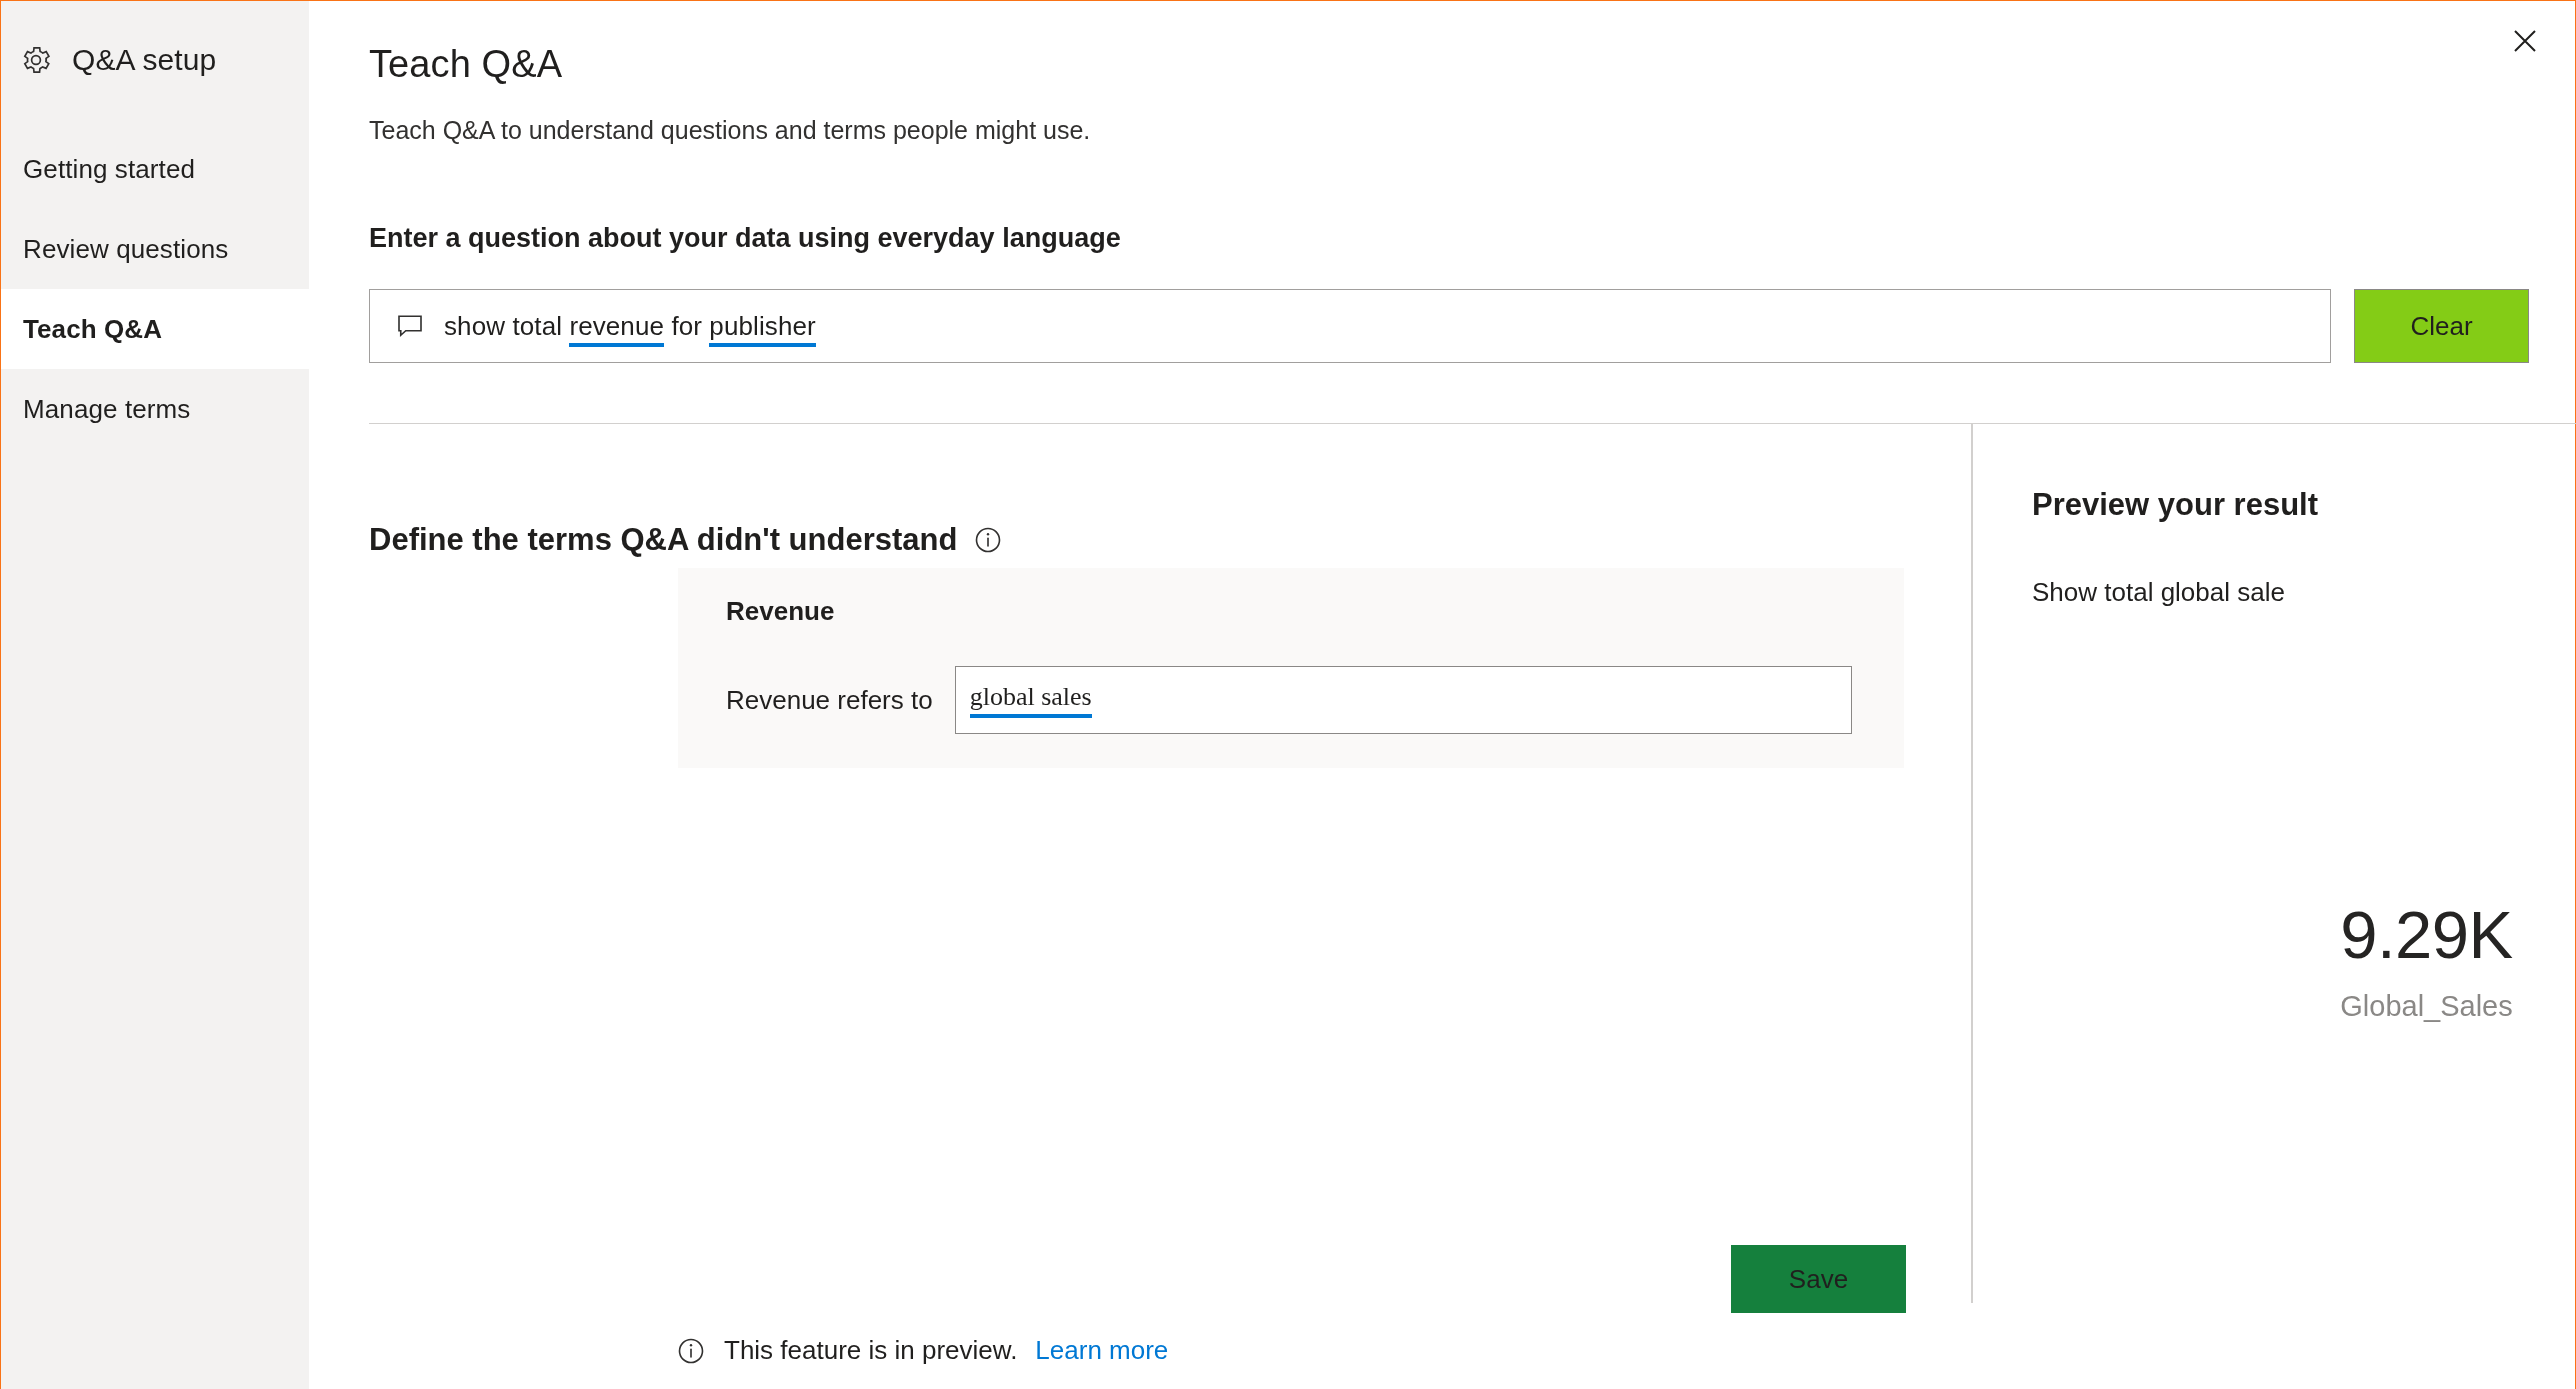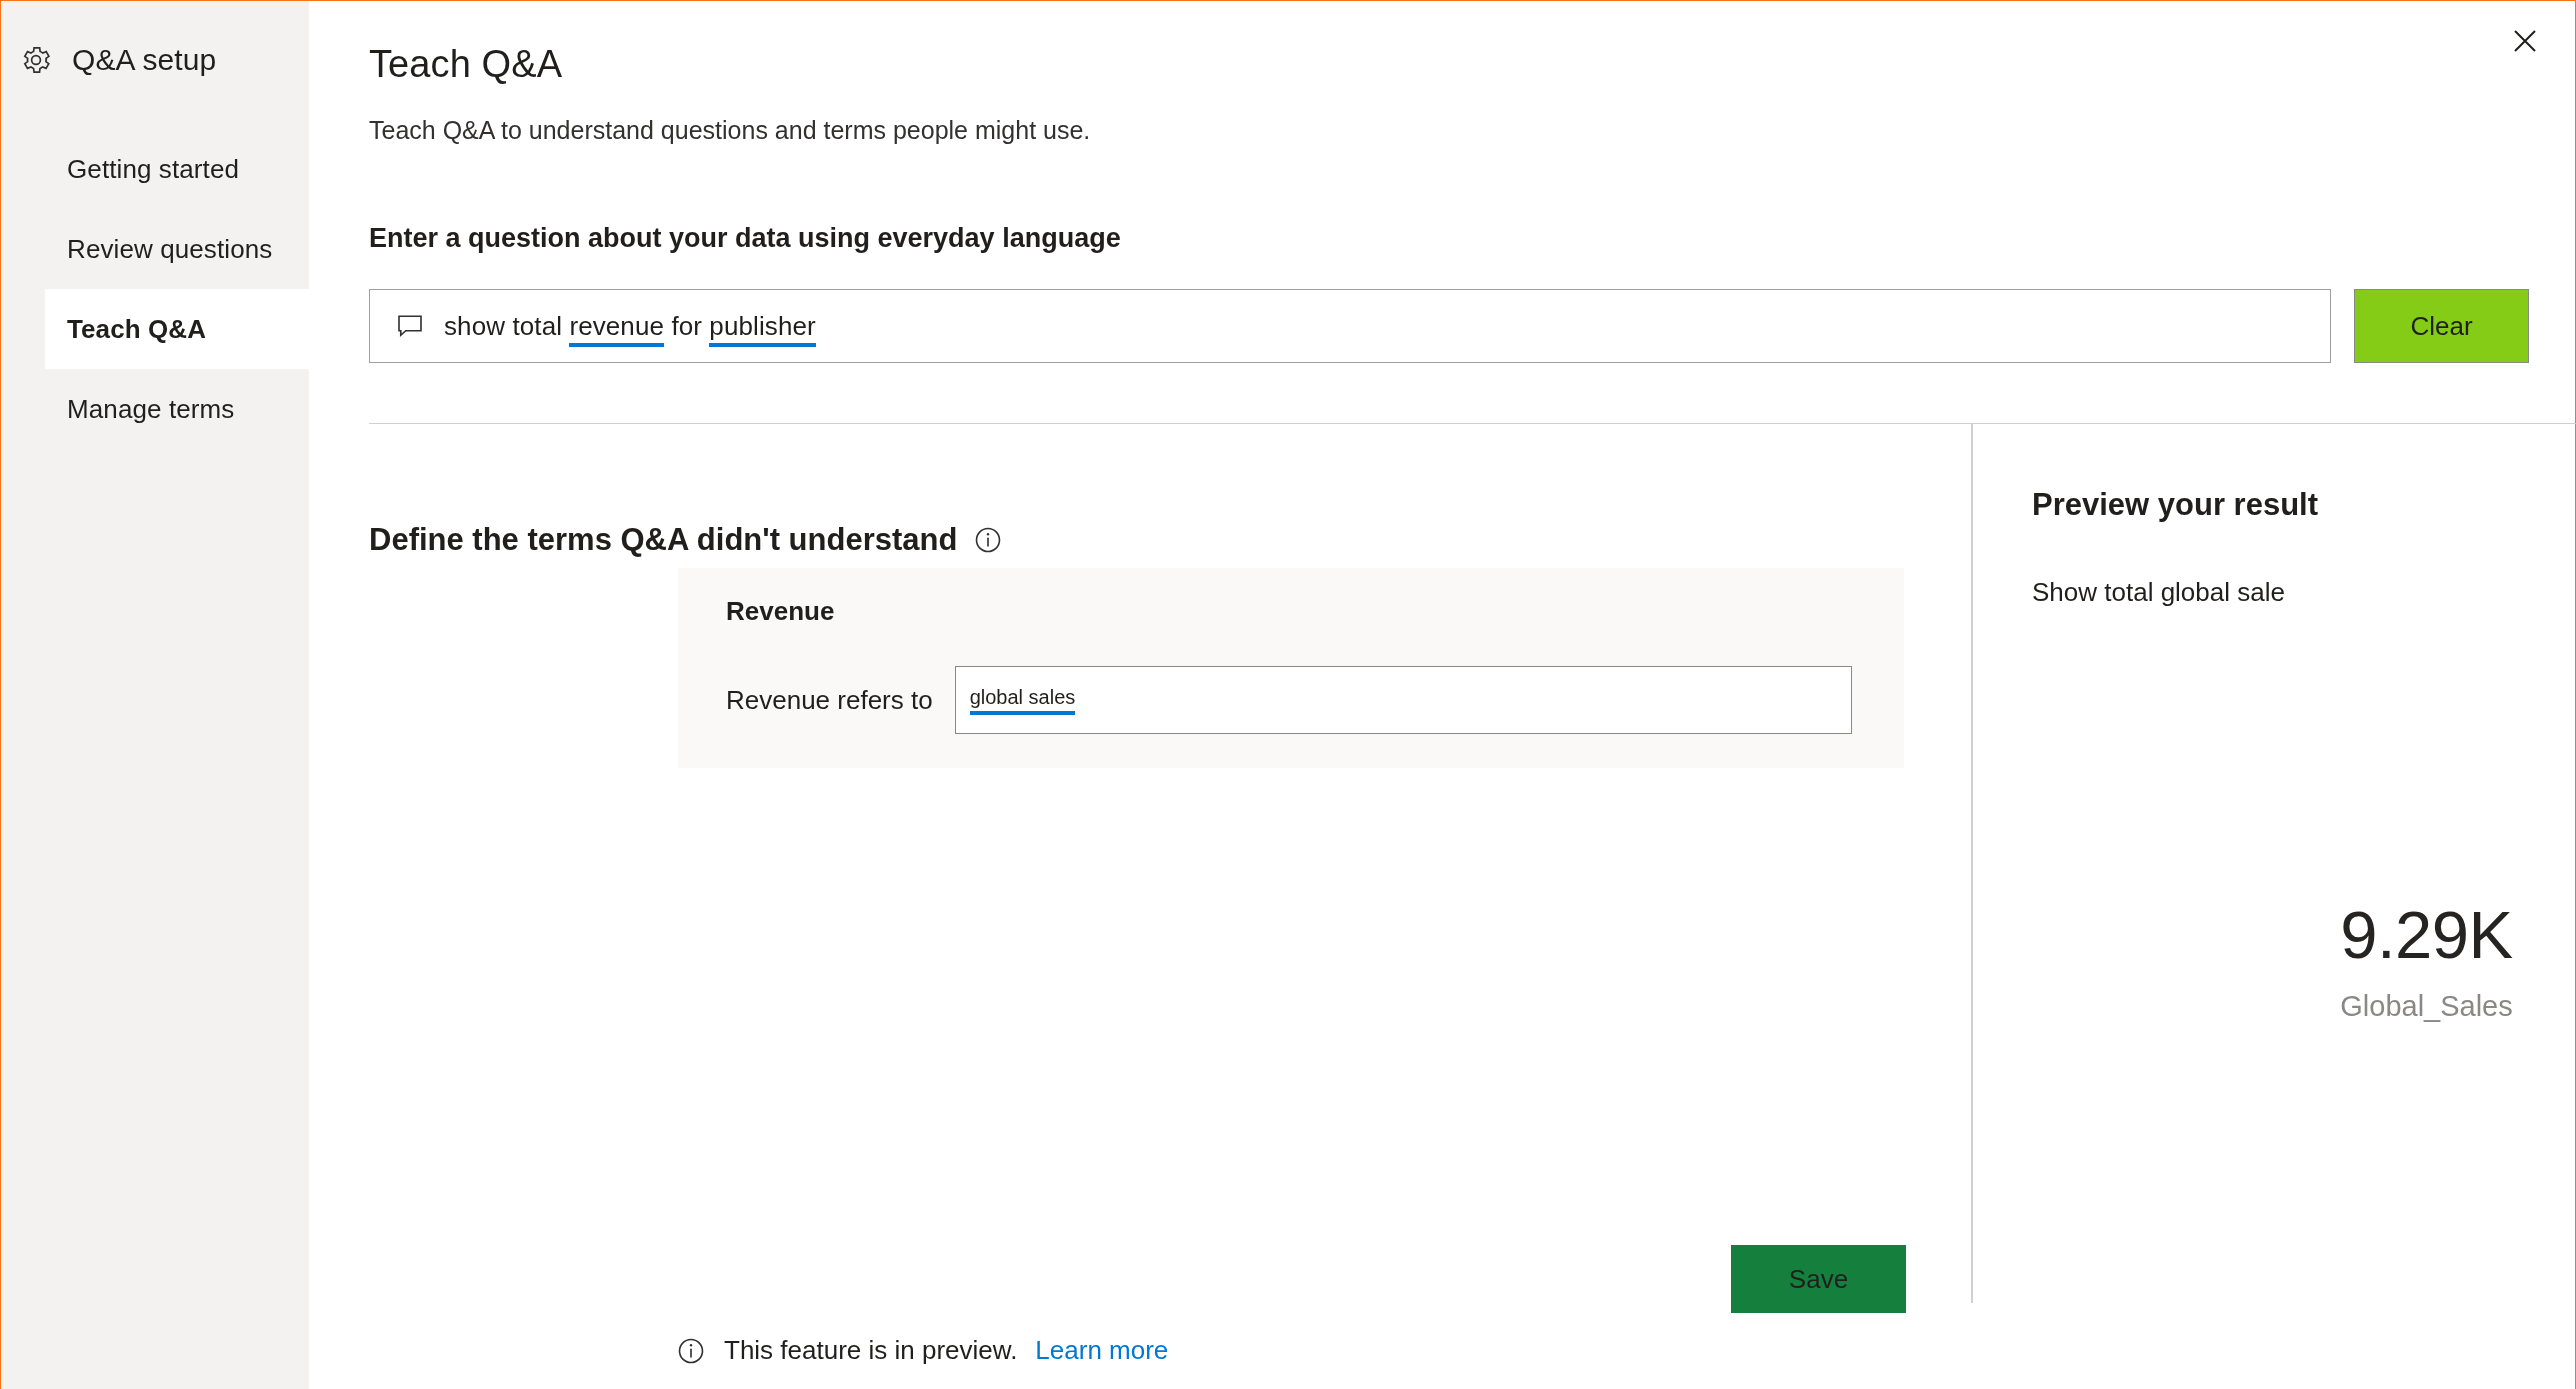--- a/index.html
+++ b/index.html
@@ -41,21 +41,21 @@
     width: 34px; height: 34px;
     display: inline-flex; align-items: center; justify-content: center;
     color: #323130;
   }
   .sidebar-title-text {
     font-size: 30px;
     font-weight: 400;
     color: #201f1e;
     letter-spacing: 0.1px;
   }
-  .nav { margin-top: 44px; margin-left: 44px; }
+  .nav { margin-top: 44px; }
   .nav-item {
     height: 80px;
     display: flex;
     align-items: center;
     padding-left: 22px;
     font-size: 26px;
     color: #201f1e;
     cursor: pointer;
     background: transparent;
     letter-spacing: 0.1px;
@@ -231,24 +231,25 @@
     width: 897px;
     height: 68px;
     border: 1px solid #8a8886;
     background: #ffffff;
     display: flex;
     align-items: center;
     padding-left: 14px;
     cursor: text;
   }
   .term-input-value {
-    font-size: 20px;
+    font-size: 26px;
     color: #201f1e;
     border-bottom: 4px solid #0078d4;
     padding-bottom: 2px;
+    font-family: Liberation Serif, serif;
   }
 
   
   .preview-title {
     position: absolute;
     left: 1723px;
     top: 486px;
     font-size: 31px;
     font-weight: 600;
     color: #201f1e;

